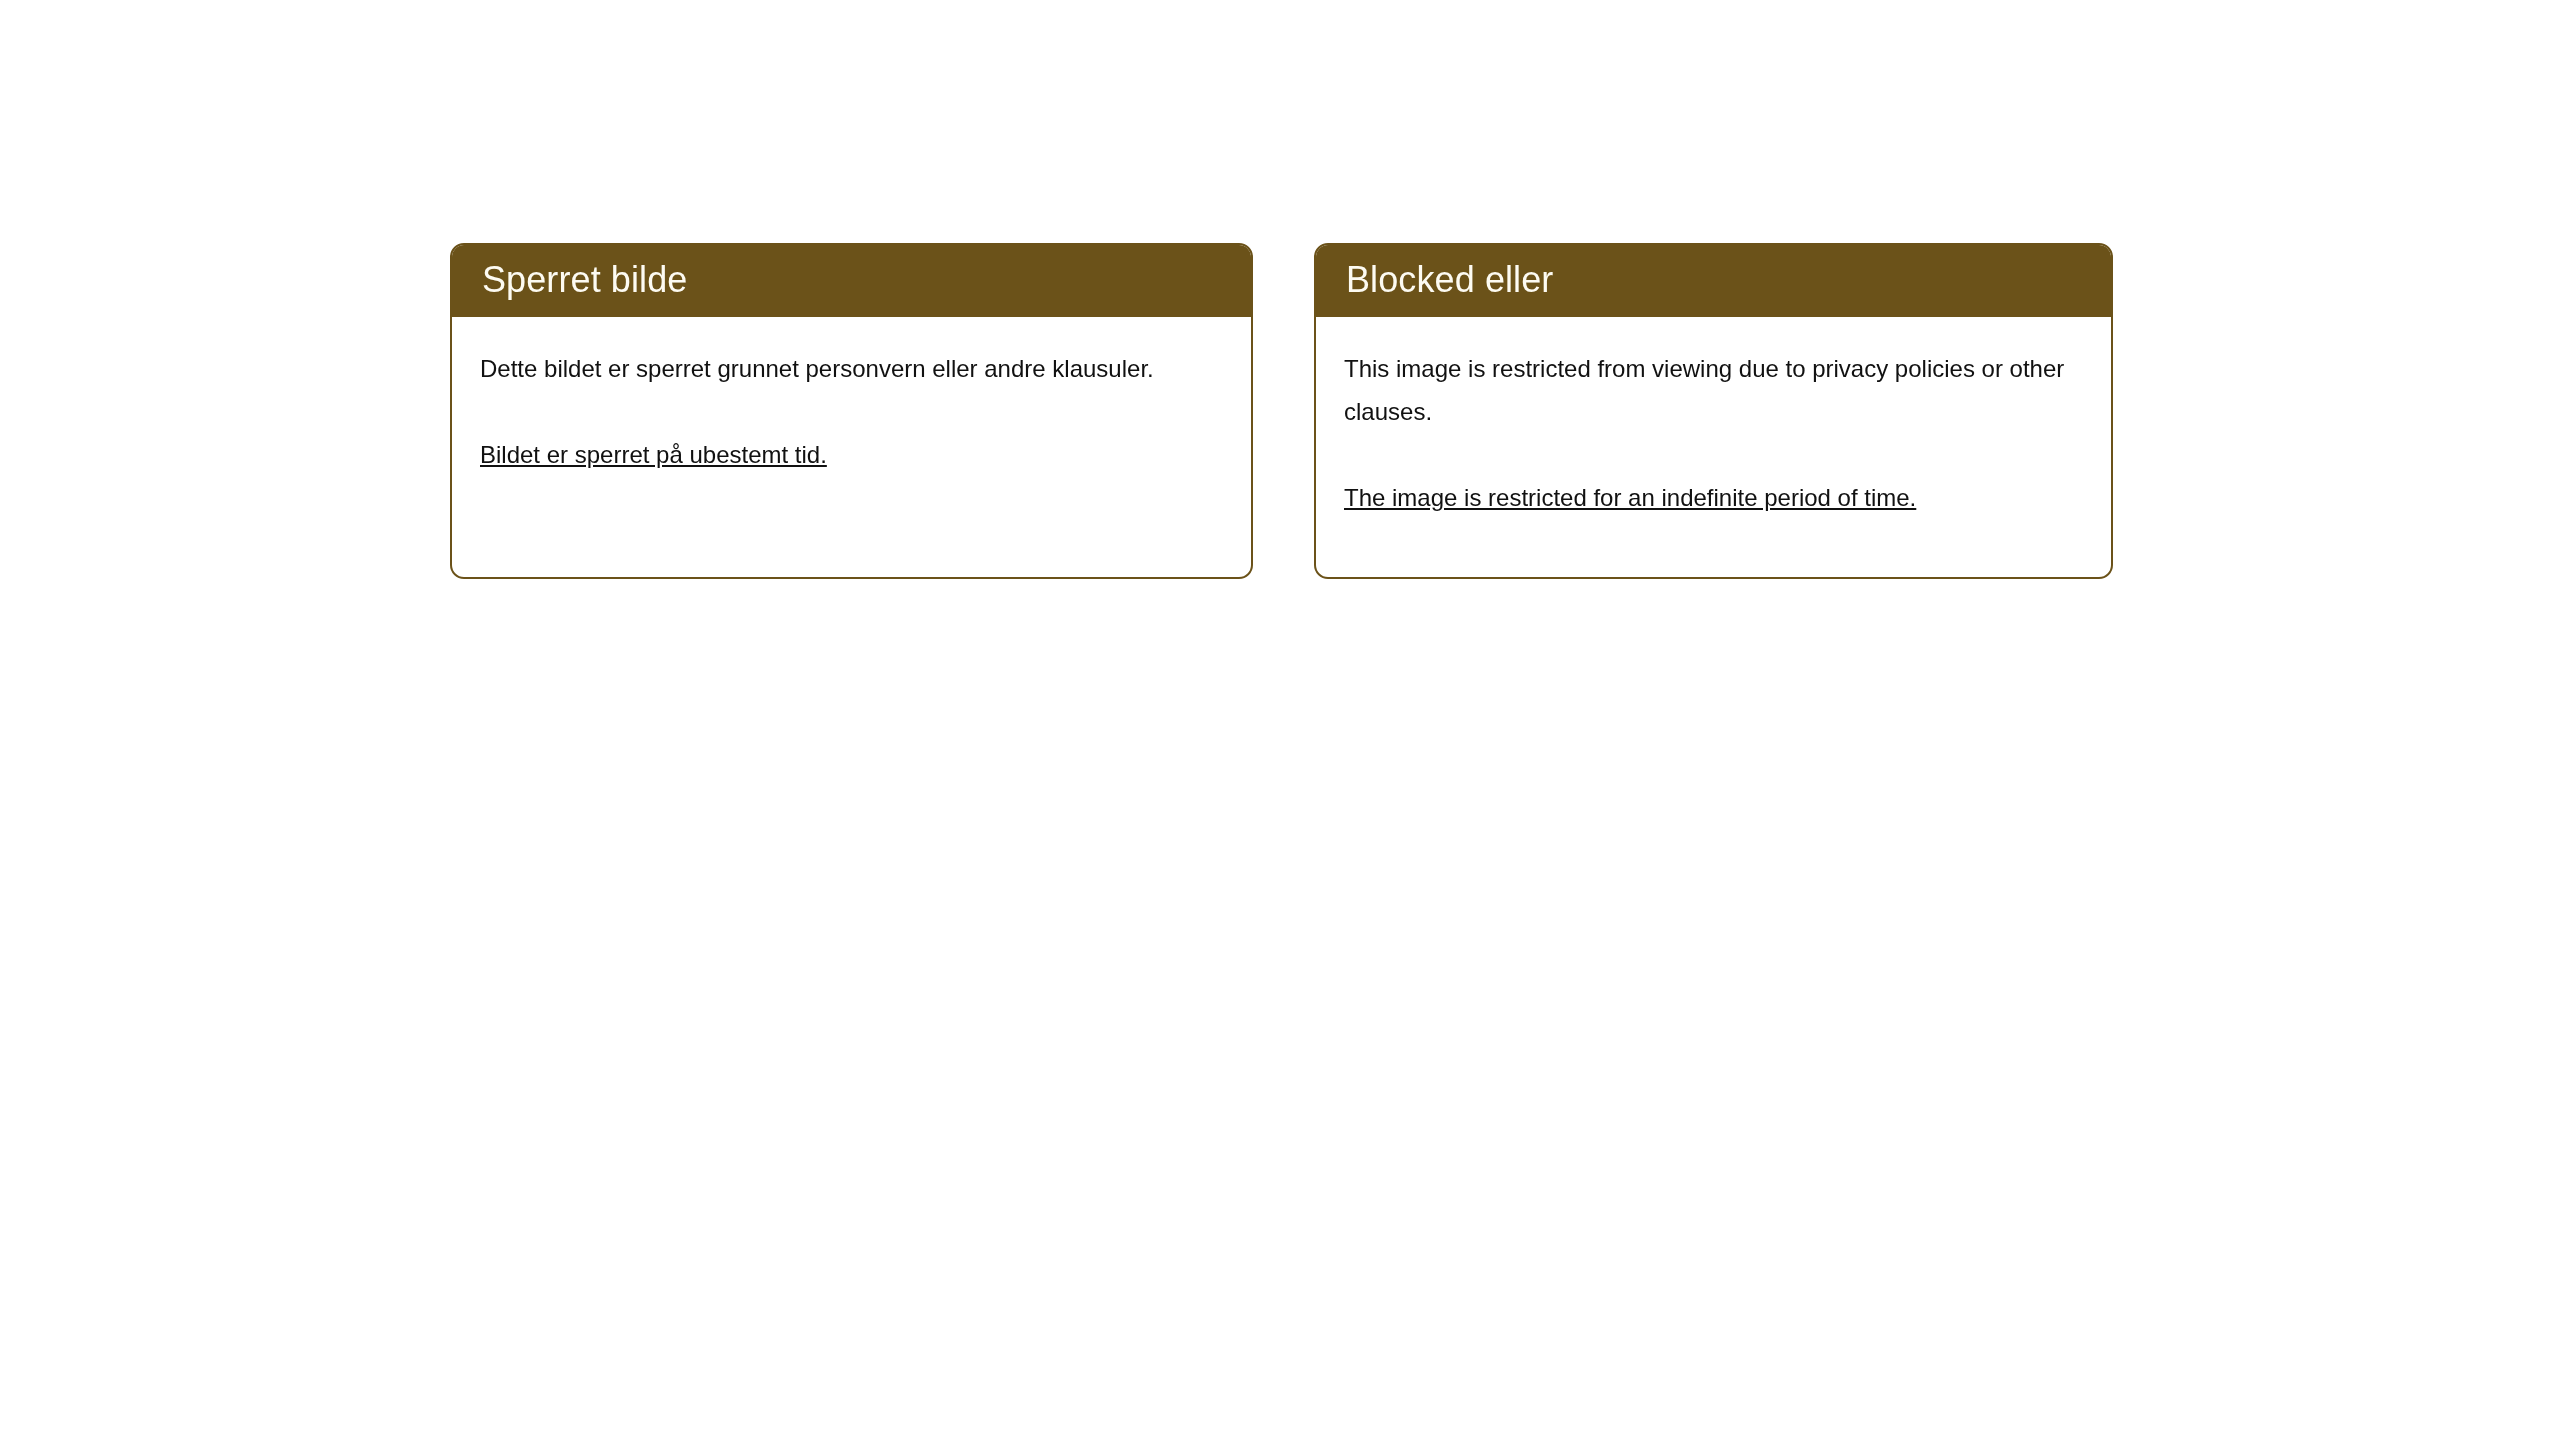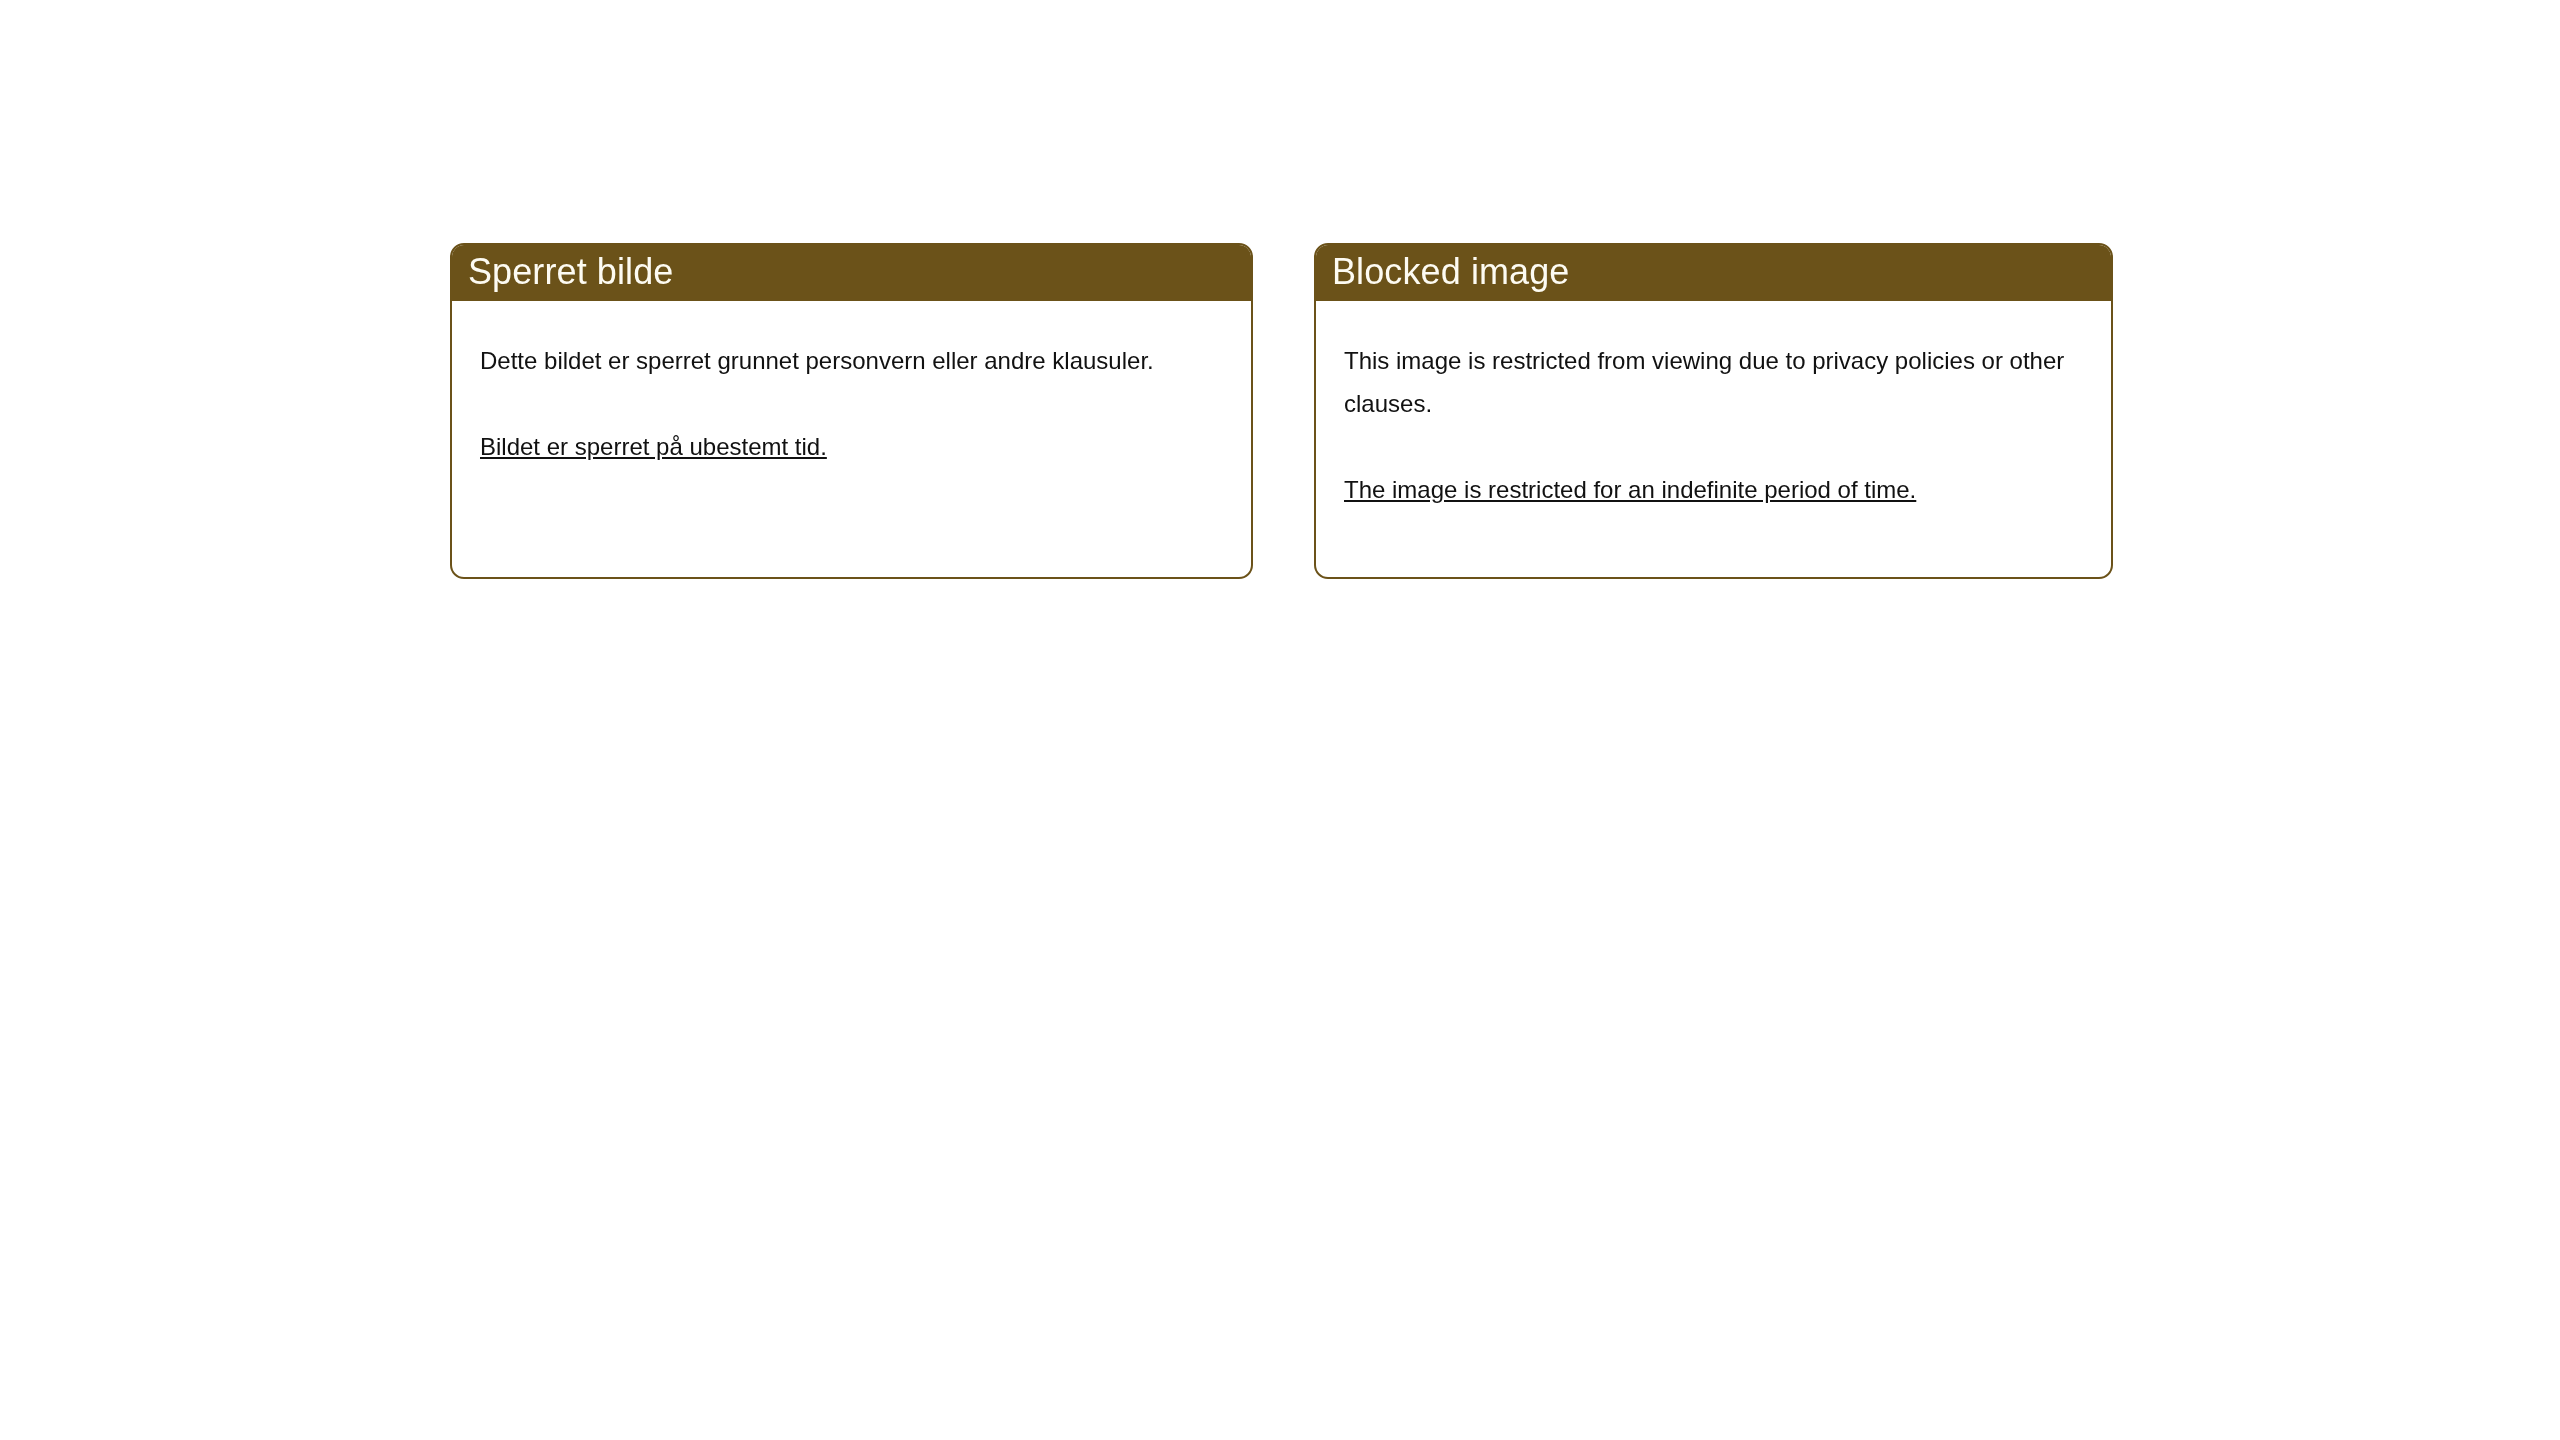--- a/index.html
+++ b/index.html
@@ -41,26 +41,26 @@
   }
 
   .notice-card--en {
     left: 1314px;
     width: 799px;
     height: 336px;
   }
 
   .card-header {
     background: #6b5219;
-    height: 58px;
+    height: 74px;
     box-sizing: border-box;
     display: flex;
     align-items: center;
-    padding-left: 18px;
-    margin: -2px -2px 16px -2px;
+    padding-left: 32px;
+    margin: -2px -2px 8px -2px;
     border-top-left-radius: 12px;
     border-top-right-radius: 12px;
   }
 
   .card-title {
     color: #fdfbf2;
     font-size: 36px;
     font-weight: 400;
     line-height: 1;
     letter-spacing: 0.1px;
@@ -96,21 +96,21 @@
       <span class="card-title">Sperret bilde</span>
     </div>
     <div class="card-body">
       <p class="body-paragraph">Dette bildet er sperret grunnet personvern eller andre klausuler.</p>
       <p class="body-paragraph">Bildet er sperret på ubestemt tid.</p>
     </div>
   </section>
 
   <section class="notice-card notice-card--en">
     <div class="card-header">
-      <span class="card-title">Blocked image</span>
+      <span class="card-title">Blocked eller</span>
     </div>
     <div class="card-body">
       <p class="body-paragraph">This image is restricted from viewing due to privacy policies or other clauses.</p>
       <p class="body-paragraph">The image is restricted for an indefinite period of time.</p>
     </div>
   </section>
 
 </div>
 
 </body></html>

